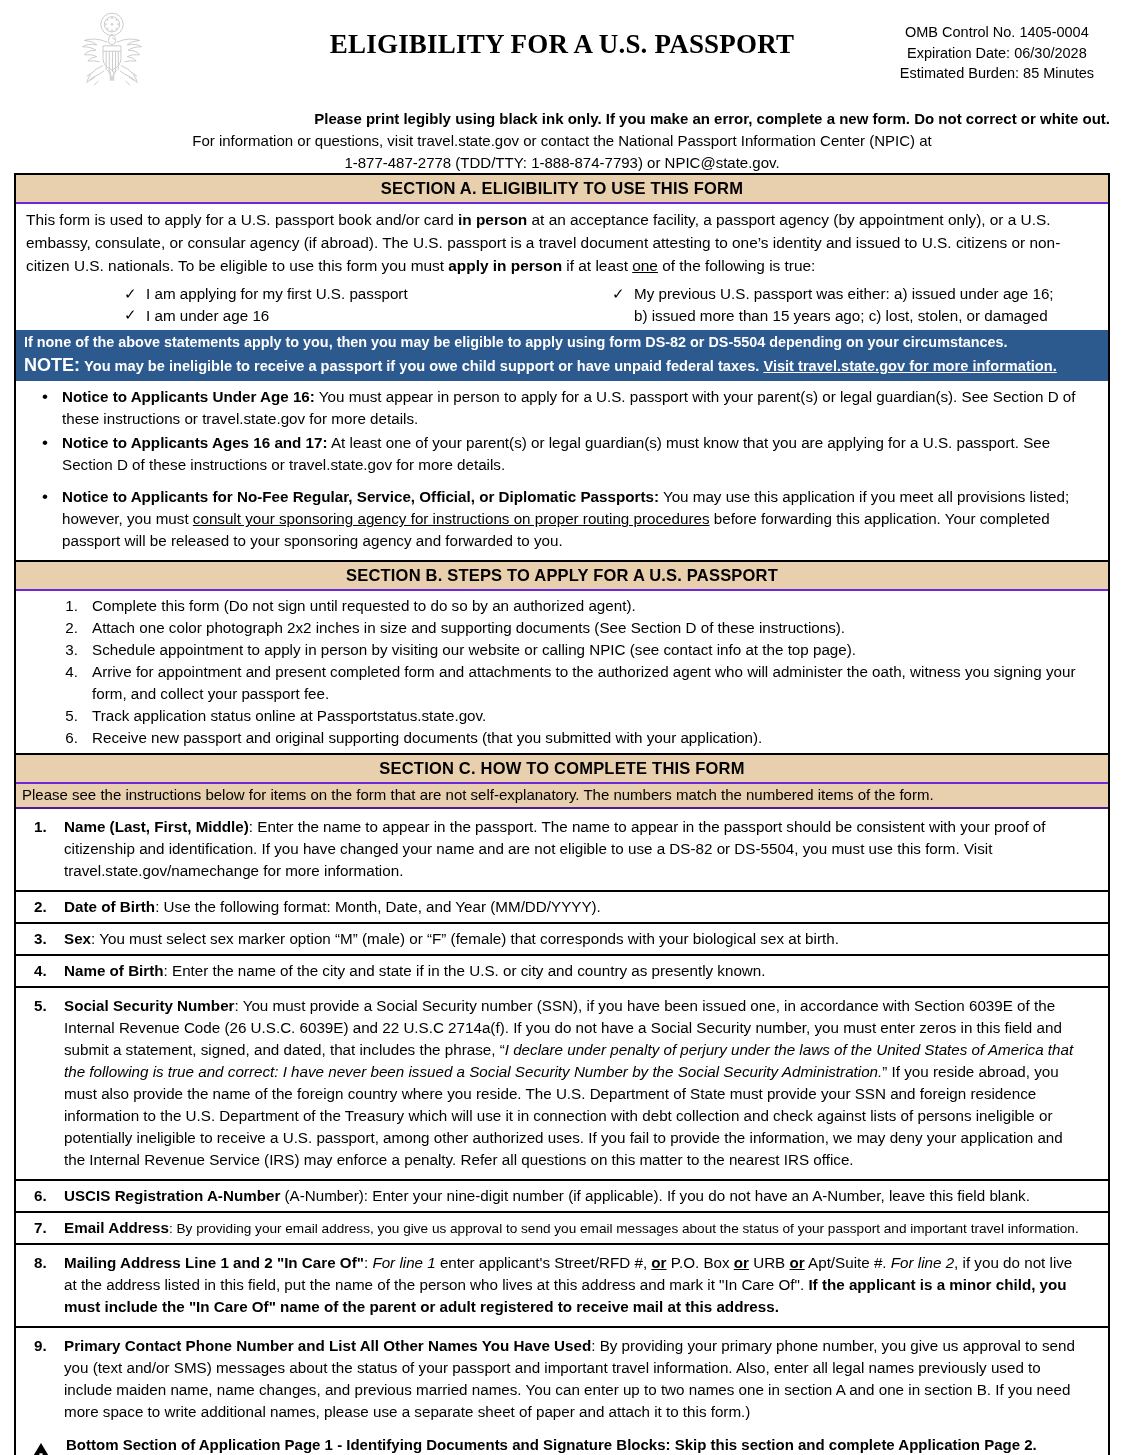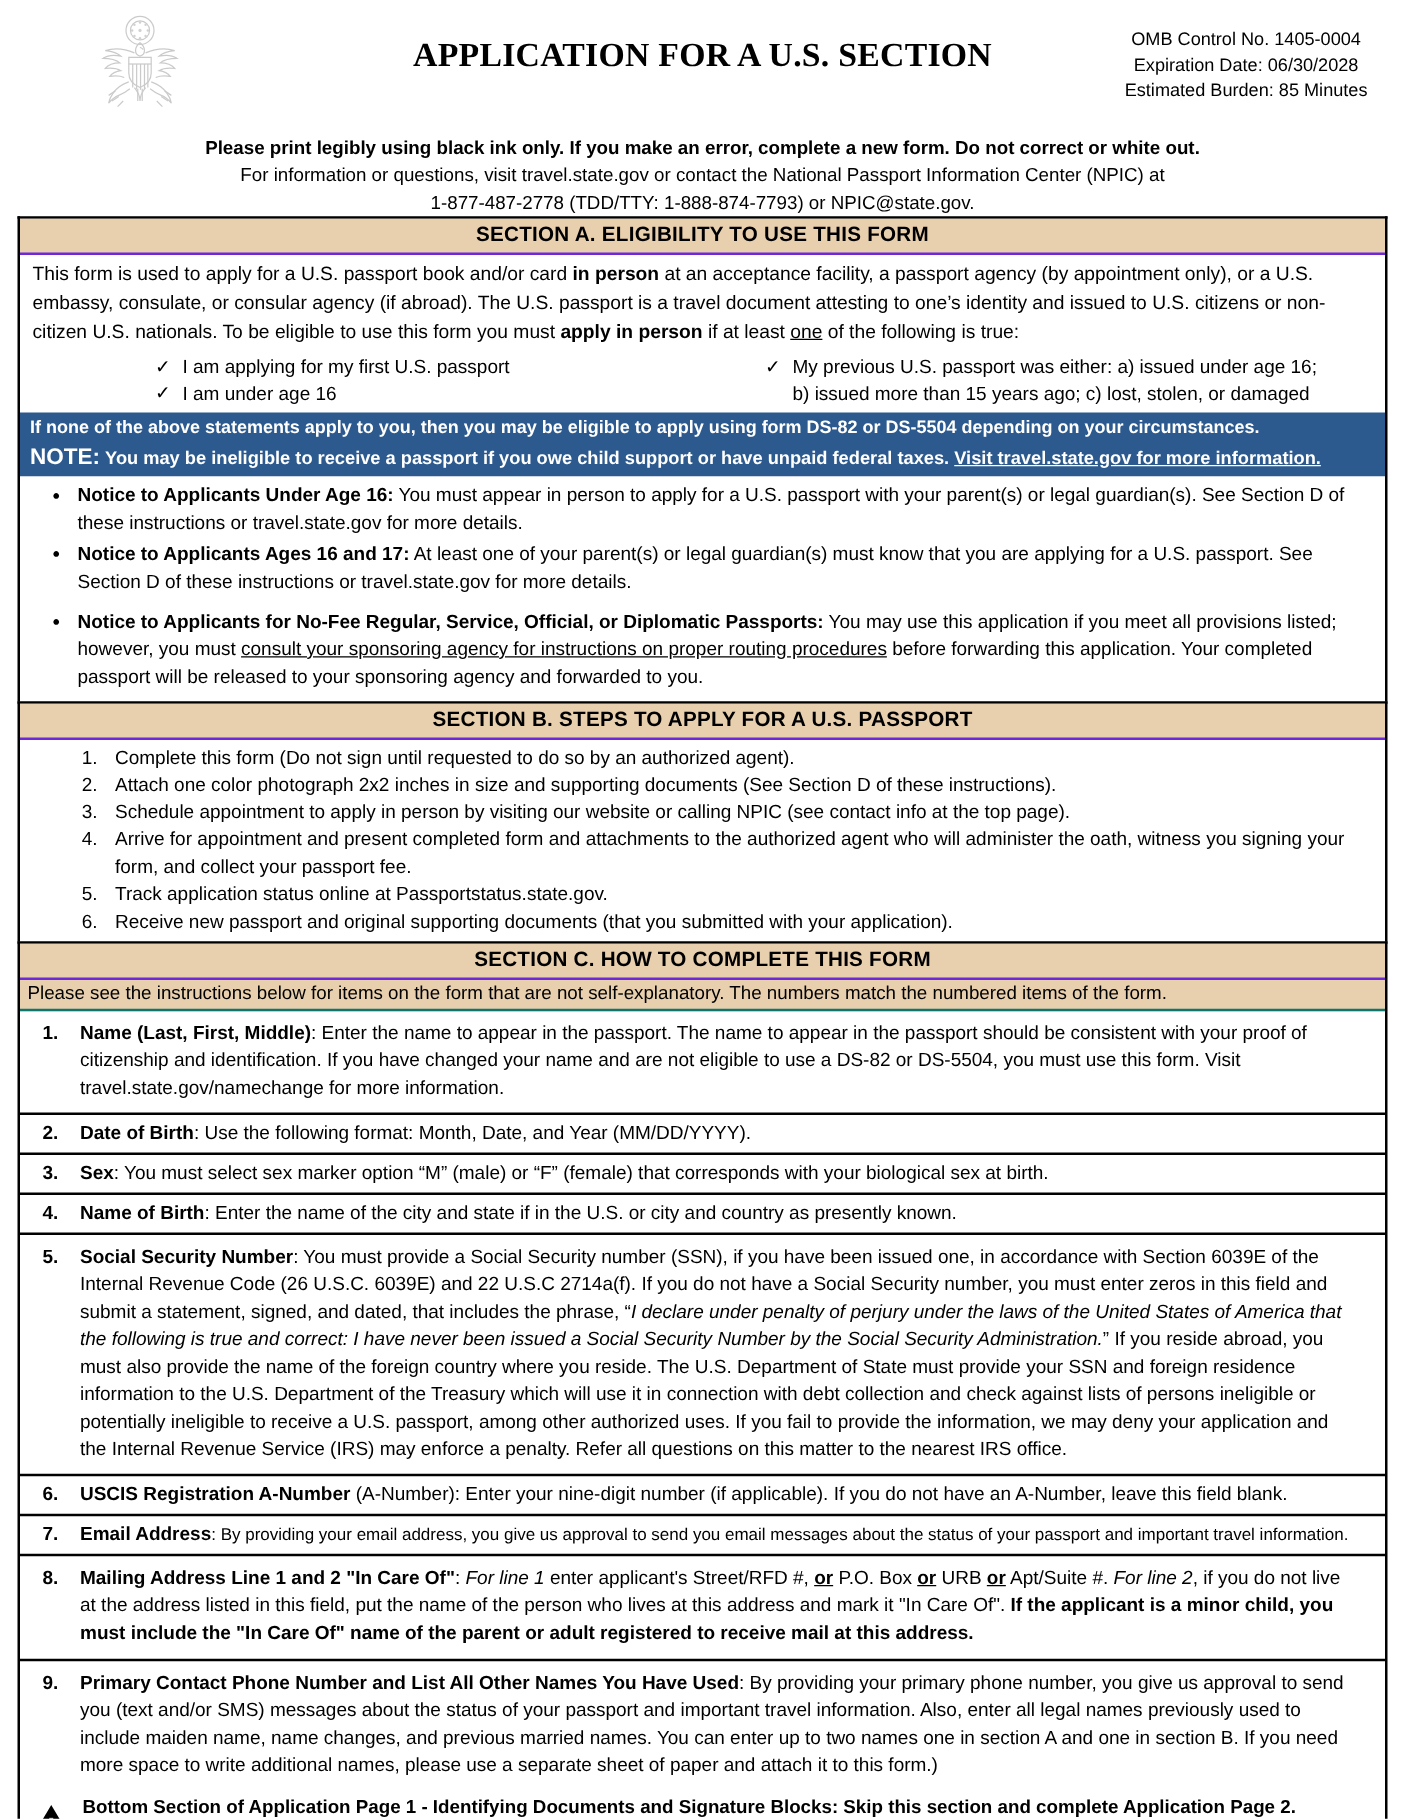--- a/index.html
+++ b/index.html
@@ -63,42 +63,42 @@
     line-height: 1.42;
   }
 
   
   .intro {
     text-align: center;
     margin-top: 12px;
     font-size: 15px;
     line-height: 1.45;
   }
-  .intro .l1 { font-weight: bold; }
+  .intro .l1 { font-weight: bold; text-align: right; }
 
   
   .frame {
     border: 2px solid #000;
     border-bottom: none;
   }
 
   .sec-head {
     background: #e8cfae;
     text-align: center;
     font-weight: bold;
     font-size: 16.5px;
     padding: 4px 0 4px;
     border-bottom: 2px solid #6d28d9;
     letter-spacing: 0.2px;
   }
   .sec-sub {
     background: #e8cfae;
     font-size: 15px;
     padding: 2px 6px 4px;
-    border-bottom: 2px solid #0f766e;
+    border-bottom: 2px solid #4c1d95;
   }
 
   
   .secA-text { padding: 5px 10px 2px 10px; font-size: 15.4px; line-height: 1.47; }
   .checks {
     display: flex;
     padding: 4px 0 4px 0;
     font-size: 15.2px;
     line-height: 1.42;
   }
@@ -234,21 +234,21 @@
           <path d="M28 70 l-6 4 M31 75 l-6 4 M35 79 l-5 5"></path>
           <path d="M72 70 l6 4 M69 75 l6 4 M65 79 l5 5"></path>
 
           <path d="M45 67 q5 6 5 12 q0 -6 5 -12"></path>
           <path d="M48 68 v11 M52 68 v11"></path>
         </g>
       </svg>
     </div>
 
     <div class="header-center">
-      <div class="app-title">APPLICATION FOR A U.S. SECTION</div>
+      <div class="app-title">ELIGIBILITY FOR A U.S. PASSPORT</div>
     </div>
 
     <div class="omb">
       <div>OMB Control No. 1405-0004</div>
       <div>Expiration Date: 06/30/2028</div>
       <div>Estimated Burden: 85 Minutes</div>
     </div>
   </div>
 
   <div class="intro">

